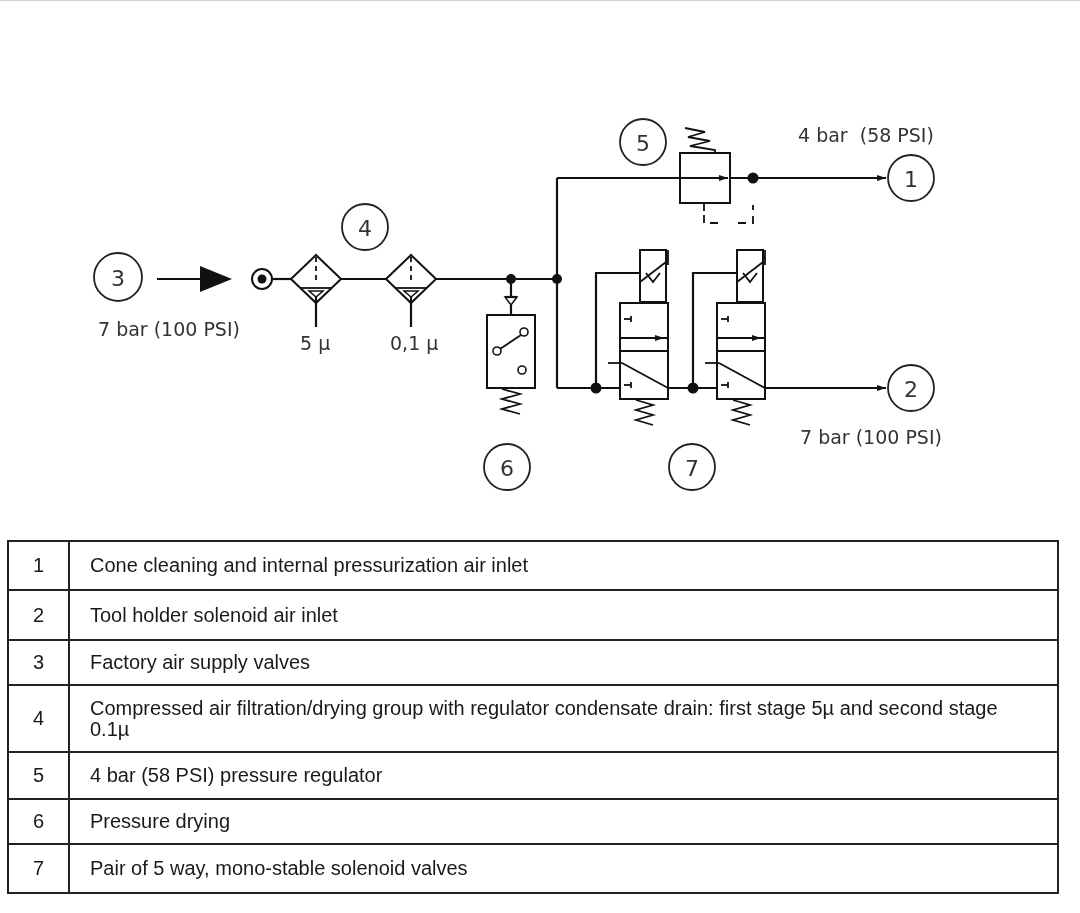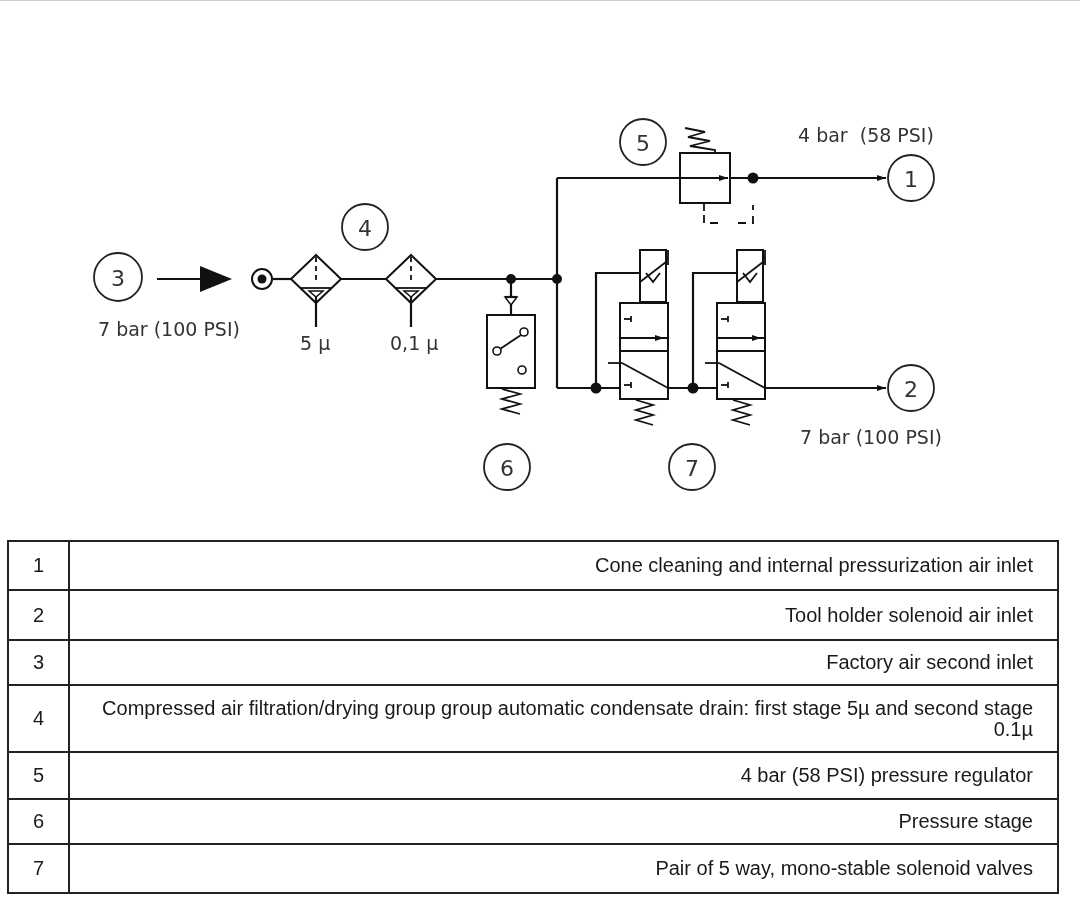--- a/index.html
+++ b/index.html
@@ -10,21 +10,21 @@
   .ln { stroke: #111; stroke-width: 2.2; fill: none; }
   .lnt { stroke: #111; stroke-width: 1.8; fill: none; }
   .bx { stroke: #111; stroke-width: 2; fill: #fff; }
   .dot { fill: #111; }
   .callout circle { stroke: #222; stroke-width: 1.8; fill: #fff; }
   .callout text { font-size: 22px; text-anchor: middle; dominant-baseline: central; fill: #222; }
   .lbl { font-size: 19px; fill: #444; }
   table.legend { position: absolute; left: 7px; top: 540px; width: 1052px; border-collapse: collapse; border: 2px solid #222; }
   table.legend td { border: 2px solid #222; font-size: 20px; color: #1a1a1a; padding: 0; vertical-align: middle; line-height: 21px; }
   table.legend td.num { width: 59px; text-align: center; }
-  table.legend td.desc { padding-left: 20px; padding-right: 24px; text-align: right; }
+  table.legend td.desc { padding-left: 20px; padding-right: 24px; }
 </style>
 </head>
 <body>
 
 <div class="top-rule"></div>
 
 <svg id="schematic" width="1080" height="530" viewBox="0 0 1080 530">
   <defs>
     <marker id="arrowSmall" markerWidth="10" markerHeight="8" refX="9" refY="4" orient="auto" markerUnits="userSpaceOnUse">
       <path d="M0,1 L9,4 L0,7 Z" fill="#111"></path>
@@ -180,32 +180,32 @@
     <tr style="height:49px">
       <td class="num">1</td>
       <td class="desc">Cone cleaning and internal pressurization air inlet</td>
     </tr>
     <tr style="height:50px">
       <td class="num">2</td>
       <td class="desc">Tool holder solenoid air inlet</td>
     </tr>
     <tr style="height:45px">
       <td class="num">3</td>
-      <td class="desc">Factory air second inlet</td>
+      <td class="desc">Factory air supply valves</td>
     </tr>
     <tr style="height:67px">
       <td class="num">4</td>
-      <td class="desc">Compressed air filtration/drying group group automatic condensate drain: first stage 5µ and second stage 0.1µ</td>
+      <td class="desc">Compressed air filtration/drying group with regulator condensate drain: first stage 5µ and second stage 0.1µ</td>
     </tr>
     <tr style="height:47px">
       <td class="num">5</td>
       <td class="desc">4 bar (58 PSI) pressure regulator</td>
     </tr>
     <tr style="height:45px">
       <td class="num">6</td>
-      <td class="desc">Pressure stage</td>
+      <td class="desc">Pressure drying</td>
     </tr>
     <tr style="height:49px">
       <td class="num">7</td>
       <td class="desc">Pair of 5 way, mono-stable solenoid valves</td>
     </tr>
   </tbody>
 </table>
 
 </body></html>

